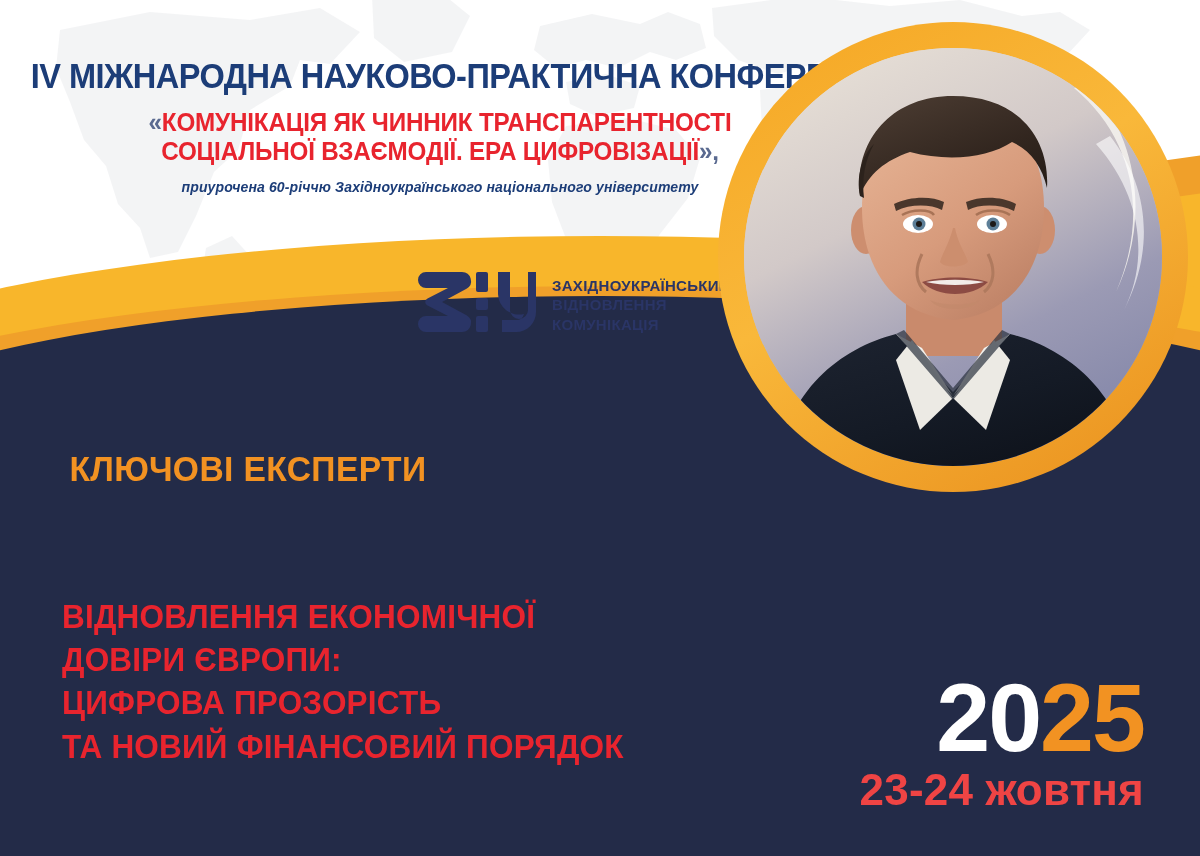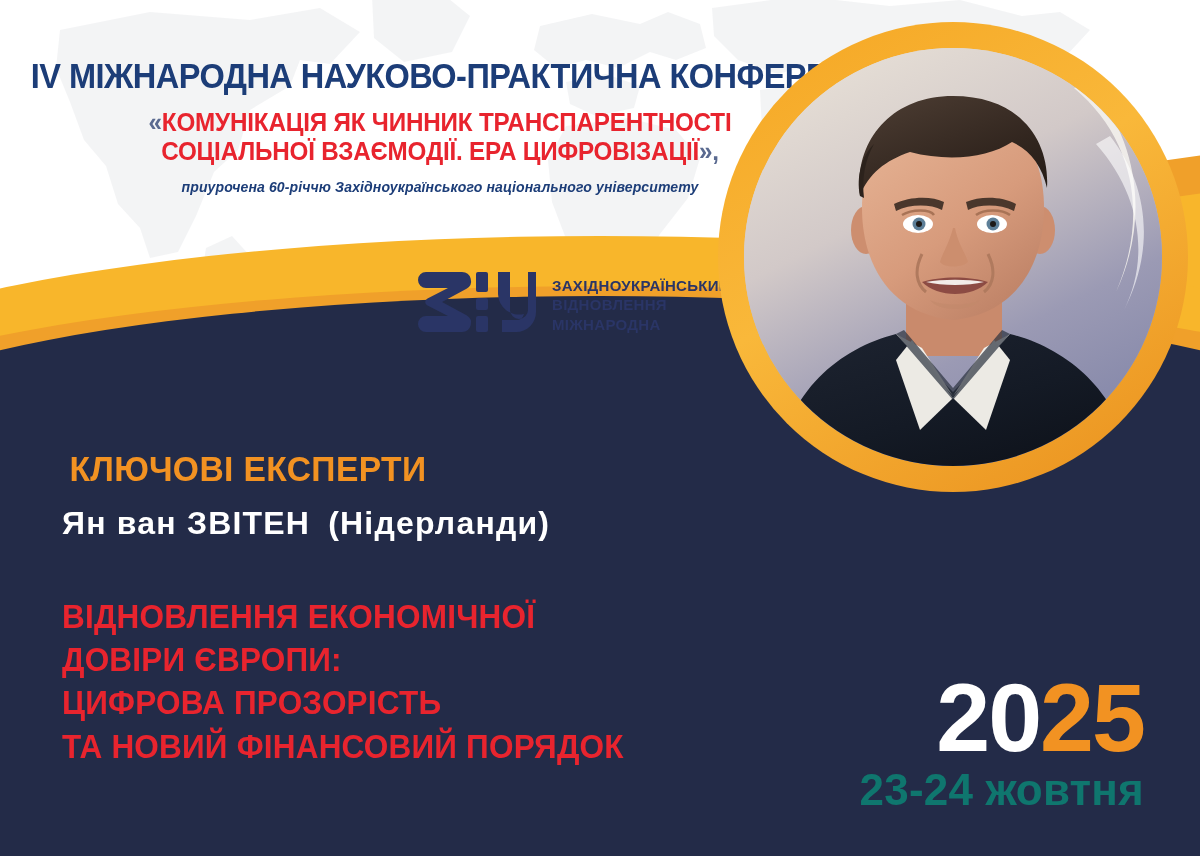--- a/index.html
+++ b/index.html
@@ -173,21 +173,21 @@
   }
   .year{
     font-weight:bold;
     font-size:97px;
     line-height:.92;
     letter-spacing:-2px;
   }
   .year .y1{color:#ffffff;}
   .year .y2{color:#f29222;}
   .day{
-    color:#0f766e;
+    color:#ef4444;
     font-weight:bold;
     font-size:44px;
     line-height:1;
     margin-top:6px;
     letter-spacing:.2px;
     text-align:center;
   }
 </style>
 </head>
 <body>
@@ -261,21 +261,21 @@
           <rect x="58" y="50" width="12" height="16" rx="2"></rect>
 
           <path d="M80 6 h12 v38 a9 9 0 0 0 18 0 V6 h8 v40 a20 20 0 0 1 -20 20
                    h-14 v-12 h14 a8 8 0 0 0 8-6 a21 21 0 0 1 -26-20 Z"></path>
         </g>
       </svg>
     </div>
     <div class="logo-text">
       <div>ЗАХІДНОУКРАЇНСЬКИЙ</div>
       <div>ВІДНОВЛЕННЯ</div>
-      <div>МІЖНАРОДНА</div>
+      <div>КОМУНІКАЦІЯ</div>
     </div>
   </div>
 
   <div class="portrait-wrap">
     <div class="ring"></div>
     <div class="photo-clip">
       <svg viewBox="0 0 418 418" xmlns="http://www.w3.org/2000/svg" aria-hidden="true">
         <defs>
           <linearGradient id="bgGrad" x1="0" y1="0" x2="0.5" y2="1">
             <stop offset="0" stop-color="#ece5da"></stop>
@@ -350,23 +350,20 @@
         <path d="M182 234 C198 231 224 231 240 234 C224 238 198 238 182 234 Z" fill="#f2ece8"></path>
 
         <path d="M186 252 C198 258 224 258 236 252 C228 264 194 264 186 252 Z" fill="#c2886a" opacity=".6"></path>
       </svg>
     </div>
     <div class="photo-spill"></div>
   </div>
 
   <div class="experts-label">КЛЮЧОВІ ЕКСПЕРТИ</div>
 
-  <div class="speaker">
-    <span>Ян ван ЗВІТЕН</span><span class="country">(Нідерланди)</span>
-  </div>
 
   <div class="talk-title">
     <div>ВІДНОВЛЕННЯ ЕКОНОМІЧНОЇ</div>
     <div>ДОВІРИ ЄВРОПИ:</div>
     <div>ЦИФРОВА ПРОЗОРІСТЬ</div>
     <div>ТА НОВИЙ ФІНАНСОВИЙ ПОРЯДОК</div>
   </div>
 
   <div class="date-block">
     <div class="year"><span class="y1">20</span><span class="y2">25</span></div>

